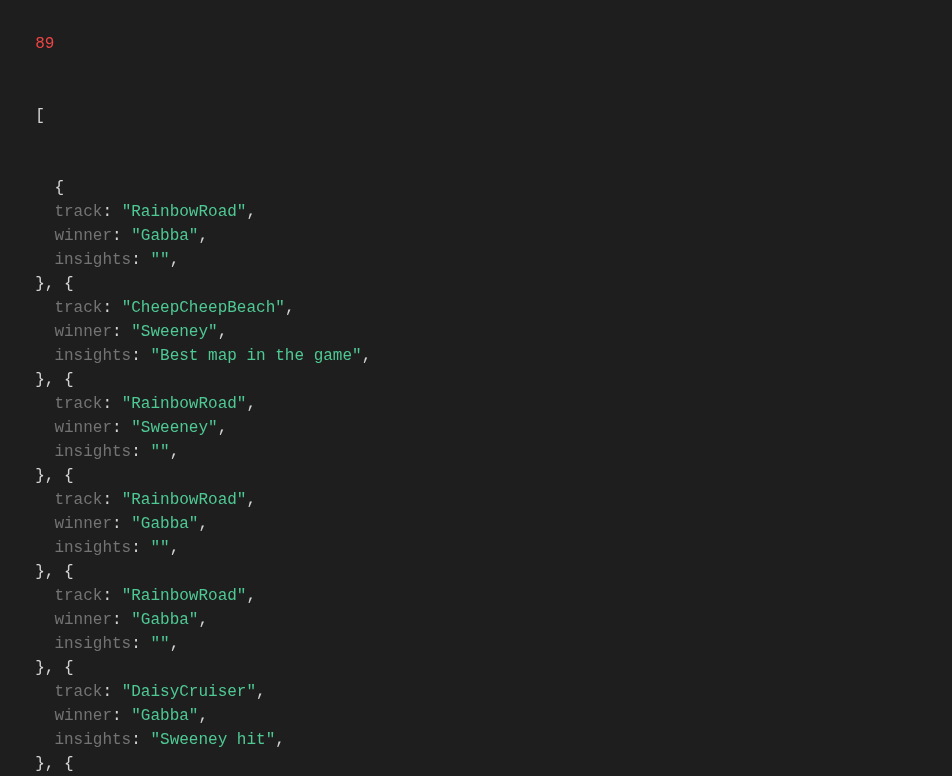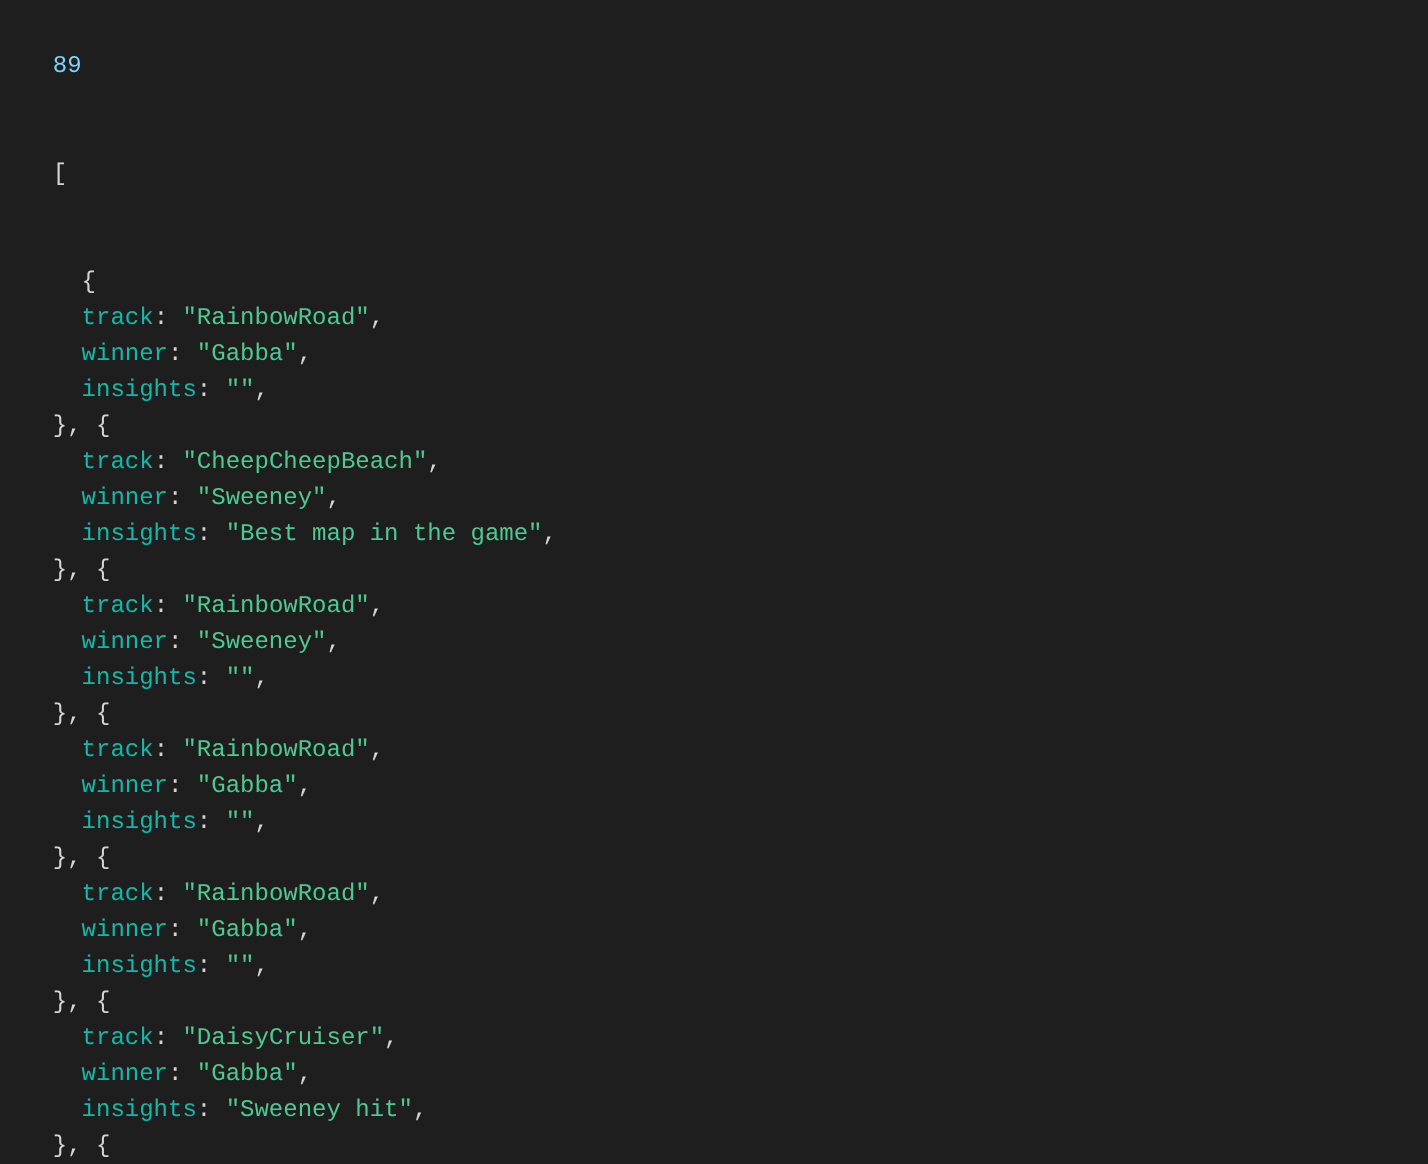--- a/index.html
+++ b/index.html
@@ -19,29 +19,29 @@
       width: 952px;
       min-height: 776px;
     }
 
     .code-block {
       padding: 8px 16px;
       white-space: pre;
     }
 
     .line-number {
-      color: #7dd3fc;
+      color: #ef4444;
     }
 
     .bracket {
       color: #d4d4d4;
     }
 
     .key {
-      color: #14b8a6;
+      color: #737373;
     }
 
     .colon {
       color: #d4d4d4;
     }
 
     .string-value {
       color: #4ec994;
     }
 

